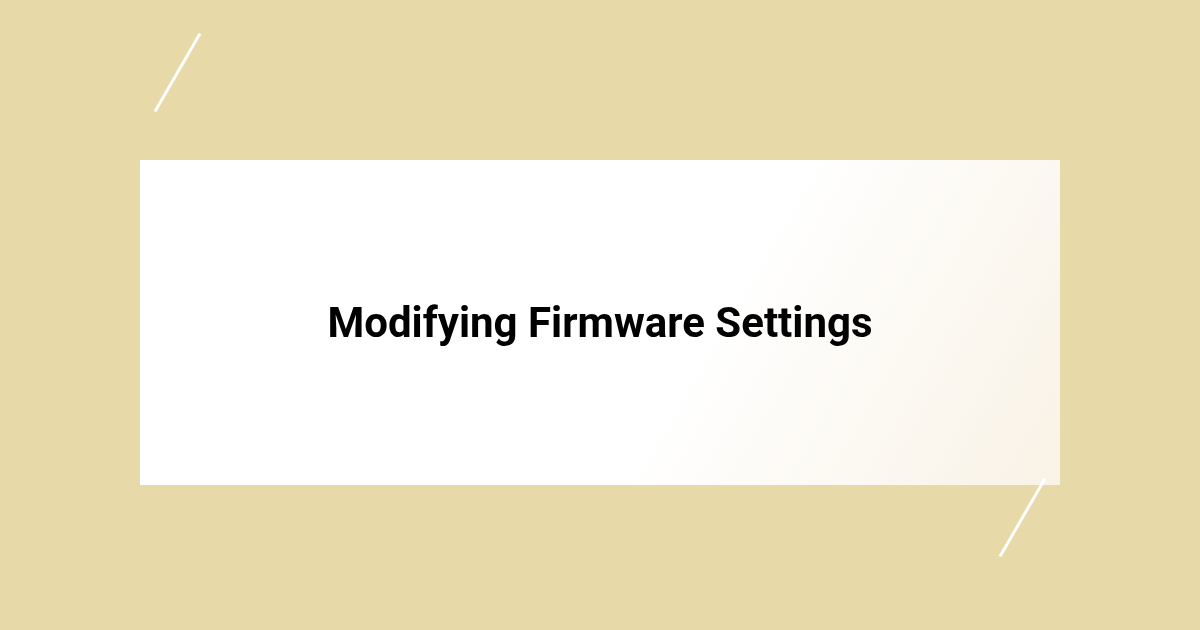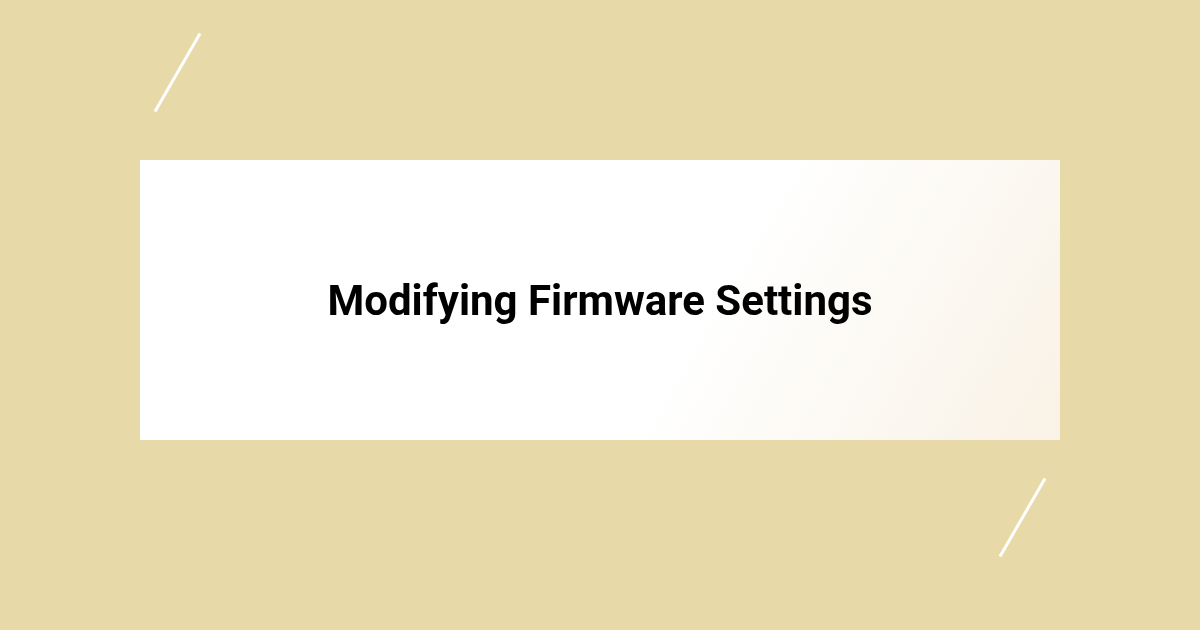--- a/index.html
+++ b/index.html
@@ -13,21 +13,21 @@
       background-color: #e8d9a8;
       position: relative;
       font-family: -apple-system, BlinkMacSystemFont, "Segoe UI", Roboto, "Helvetica Neue", Arial, sans-serif;
       overflow: hidden;
     }
     .card {
       position: absolute;
       left: 140px;
       top: 160px;
       width: 920px;
-      height: 280px;
+      height: 325px;
       background: linear-gradient(120deg, #ffffff 0%, #ffffff 60%, #f9f2e6 100%);
       display: flex;
       align-items: center;
       justify-content: center;
     }
     .title {
       font-size: 42px;
       font-weight: 700;
       color: #000000;
       text-align: center;

